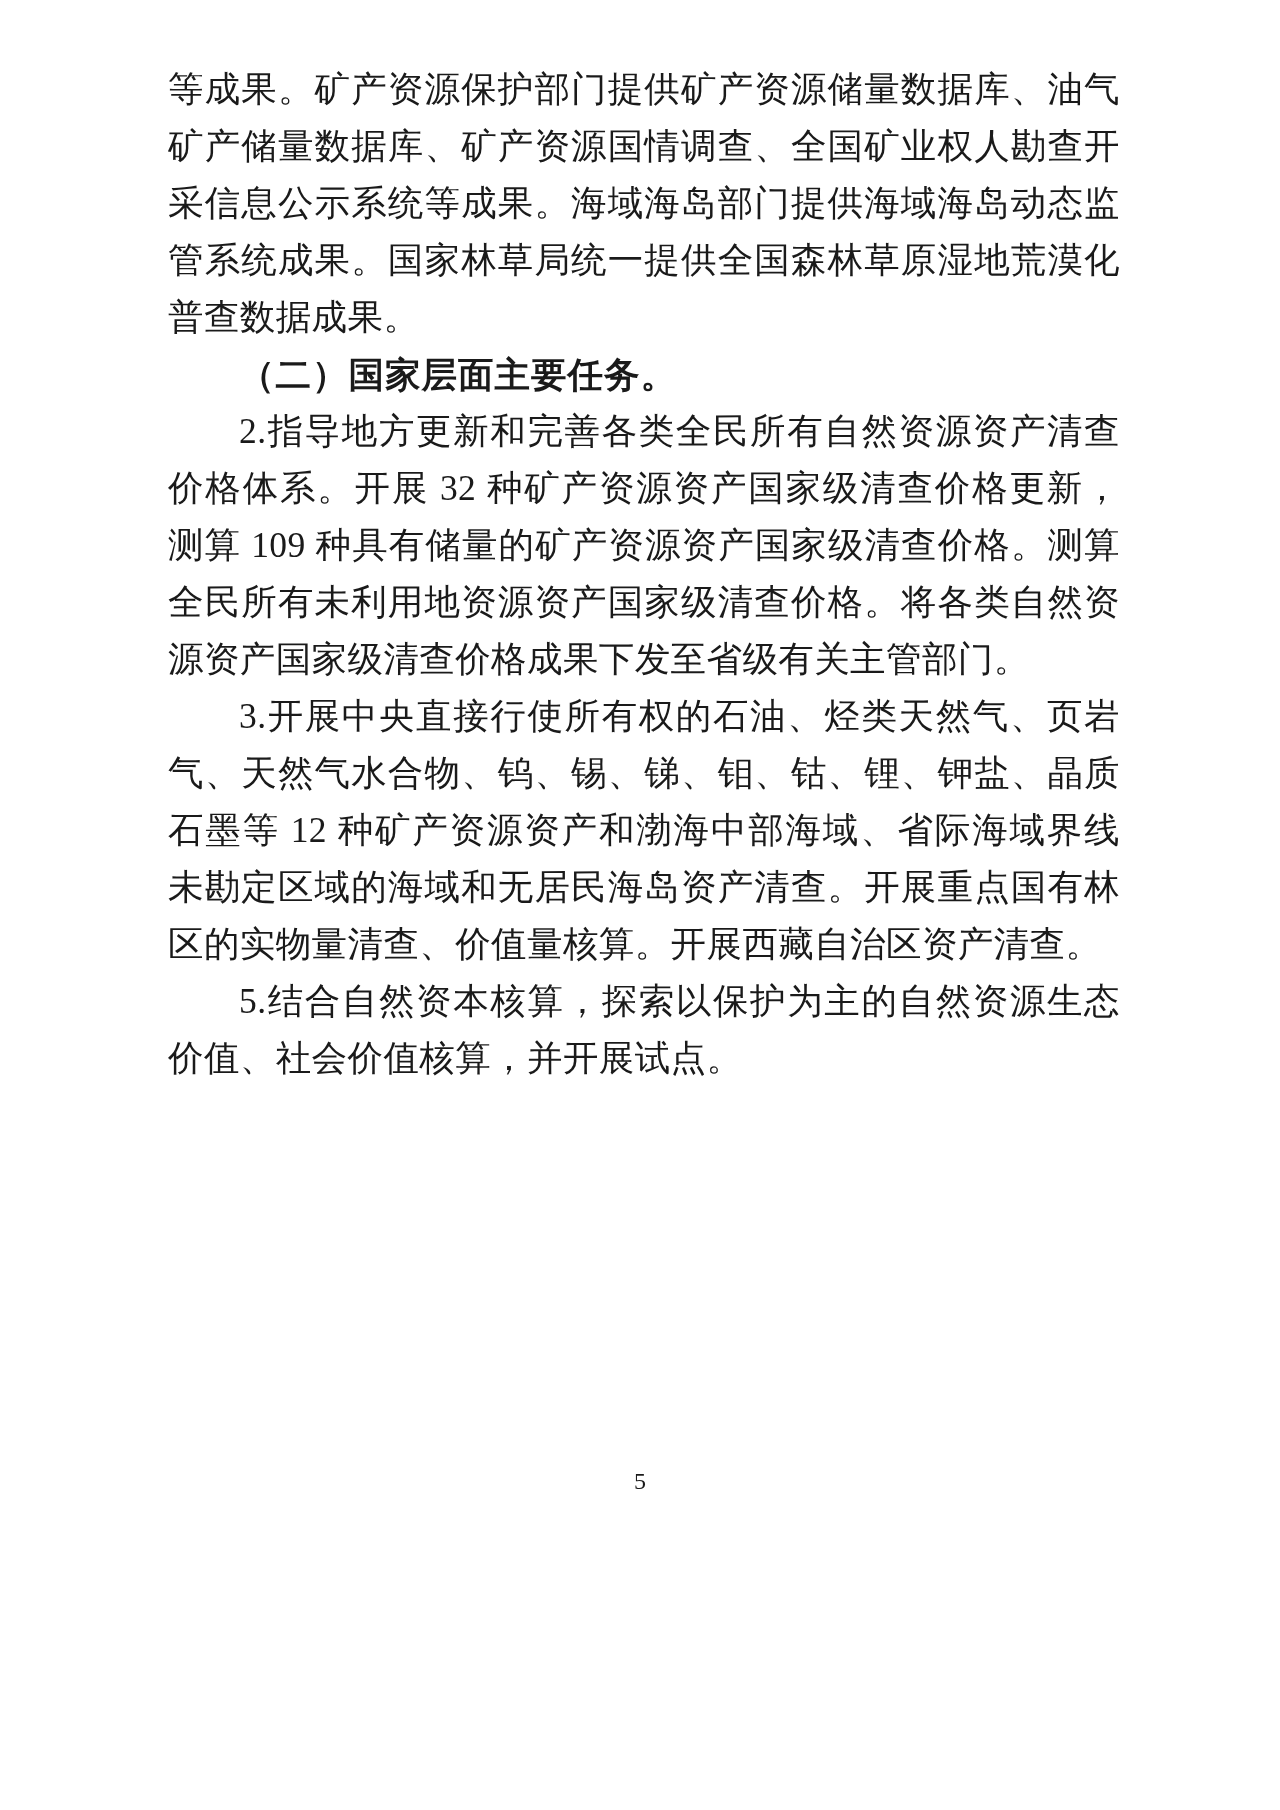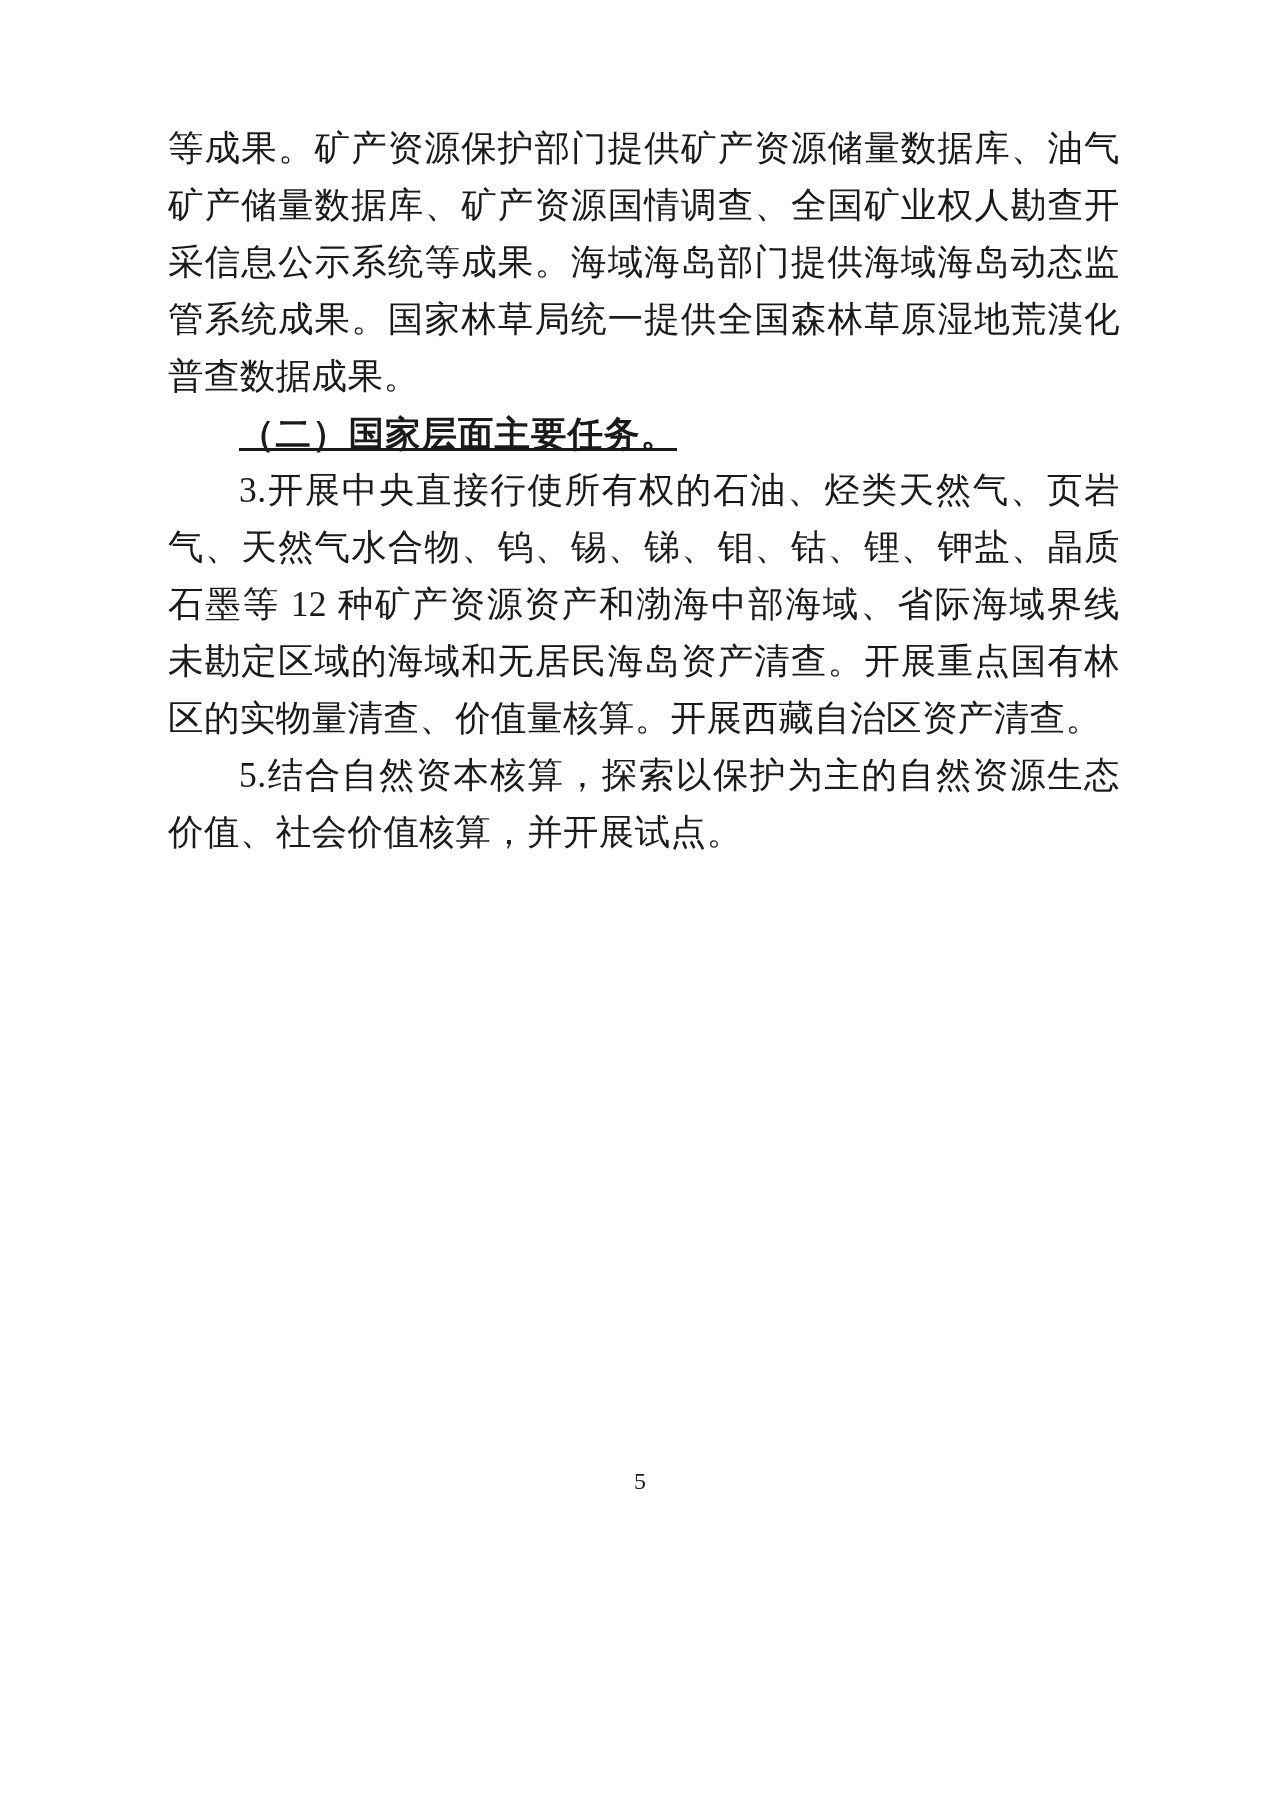--- a/index.html
+++ b/index.html
@@ -14,21 +14,21 @@
     font-family: "Liberation Serif", "DejaVu Serif", serif;
     color: #1a1a1a;
   }
   .page {
     position: absolute;
     left: 0;
     top: 0;
     width: 1280px;
     height: 1810px;
     box-sizing: border-box;
-    padding: 120px 160px 0 168px;
+    padding: 61px 160px 0 168px;
   }
   .doc-body {
     font-size: 35.5px;
     line-height: 57px;
     letter-spacing: 0.4px;
     text-align: justify;
     text-justify: inter-ideograph;
   }
   p {
     margin: 0;
@@ -37,37 +37,37 @@
     text-indent: 2em;
   }
   .cont {
     text-indent: 0;
   }
   .heading {
     text-indent: 2em;
     font-family: "DejaVu Serif", "Liberation Serif", serif;
     font-weight: bold;
     letter-spacing: 1px;
-    text-decoration: underline;
   }
   .page-number {
     position: absolute;
     left: 0;
     right: 0;
     top: 1468px;
     text-align: center;
     font-size: 24px;
     font-family: "Liberation Serif", serif;
     color: #1a1a1a;
   }
 </style>
 </head>
 <body>
 
 <div class="page">
   <div class="doc-body">
     <p class="para cont">等成果。矿产资源保护部门提供矿产资源储量数据库、油气矿产储量数据库、矿产资源国情调查、全国矿业权人勘查开采信息公示系统等成果。海域海岛部门提供海域海岛动态监管系统成果。国家林草局统一提供全国森林草原湿地荒漠化普查数据成果。</p>
     <p class="heading">（二）国家层面主要任务。</p>
+    <p class="para">2.指导地方更新和完善各类全民所有自然资源资产清查价格体系。开展 32 种矿产资源资产国家级清查价格更新，测算 109 种具有储量的矿产资源资产国家级清查价格。测算全民所有未利用地资源资产国家级清查价格。将各类自然资源资产国家级清查价格成果下发至省级有关主管部门。</p>
     <p class="para">3.开展中央直接行使所有权的石油、烃类天然气、页岩气、天然气水合物、钨、锡、锑、钼、钴、锂、钾盐、晶质石墨等 12 种矿产资源资产和渤海中部海域、省际海域界线未勘定区域的海域和无居民海岛资产清查。开展重点国有林区的实物量清查、价值量核算。开展西藏自治区资产清查。</p>
     <p class="para">5.结合自然资本核算，探索以保护为主的自然资源生态价值、社会价值核算，并开展试点。</p>
   </div>
   <div class="page-number">5</div>
 </div>
 
 </body></html>

